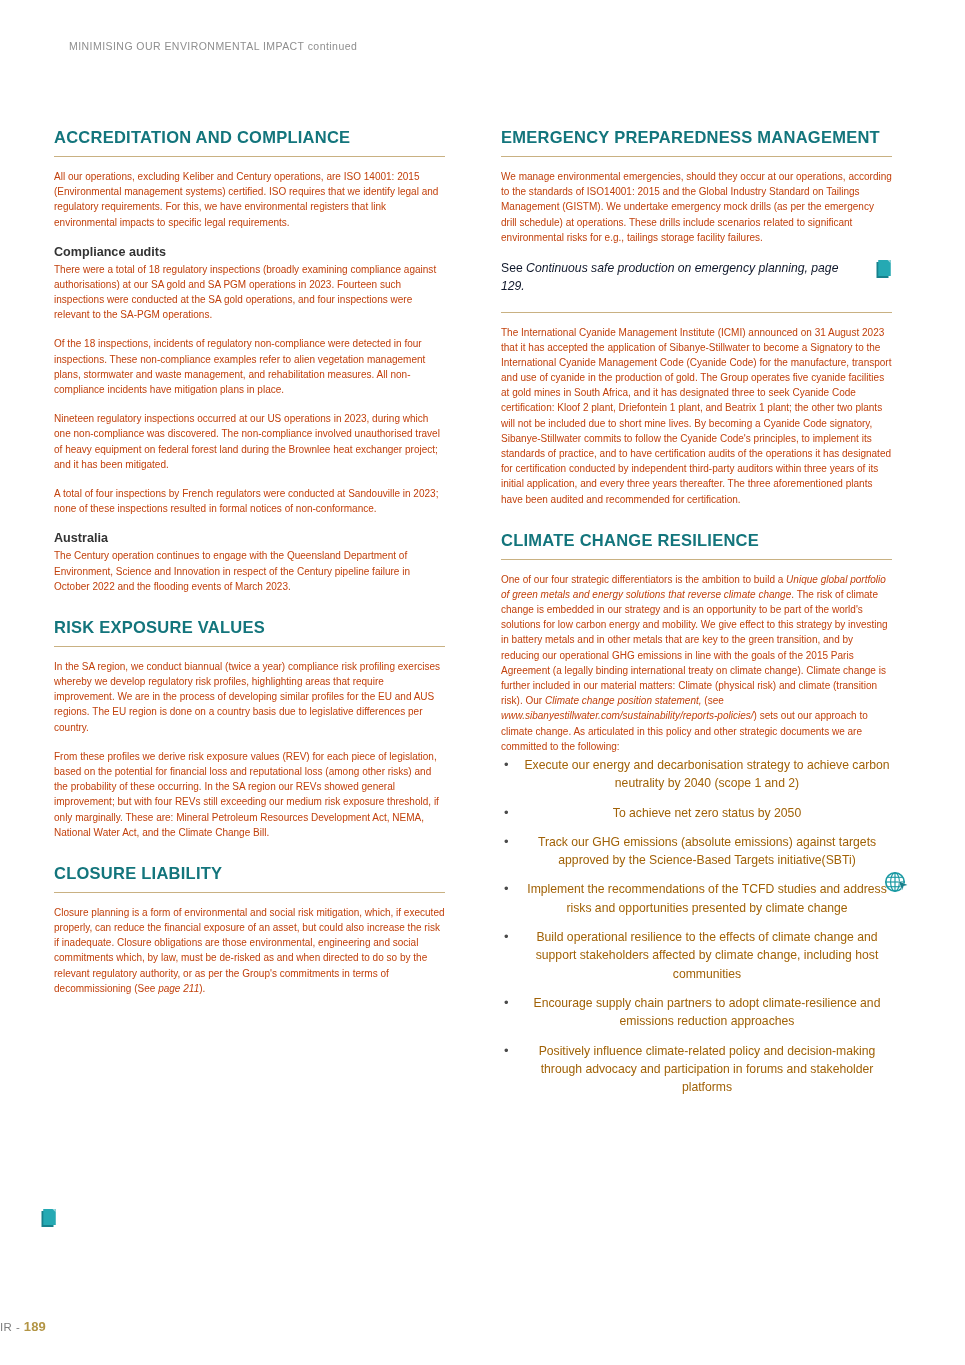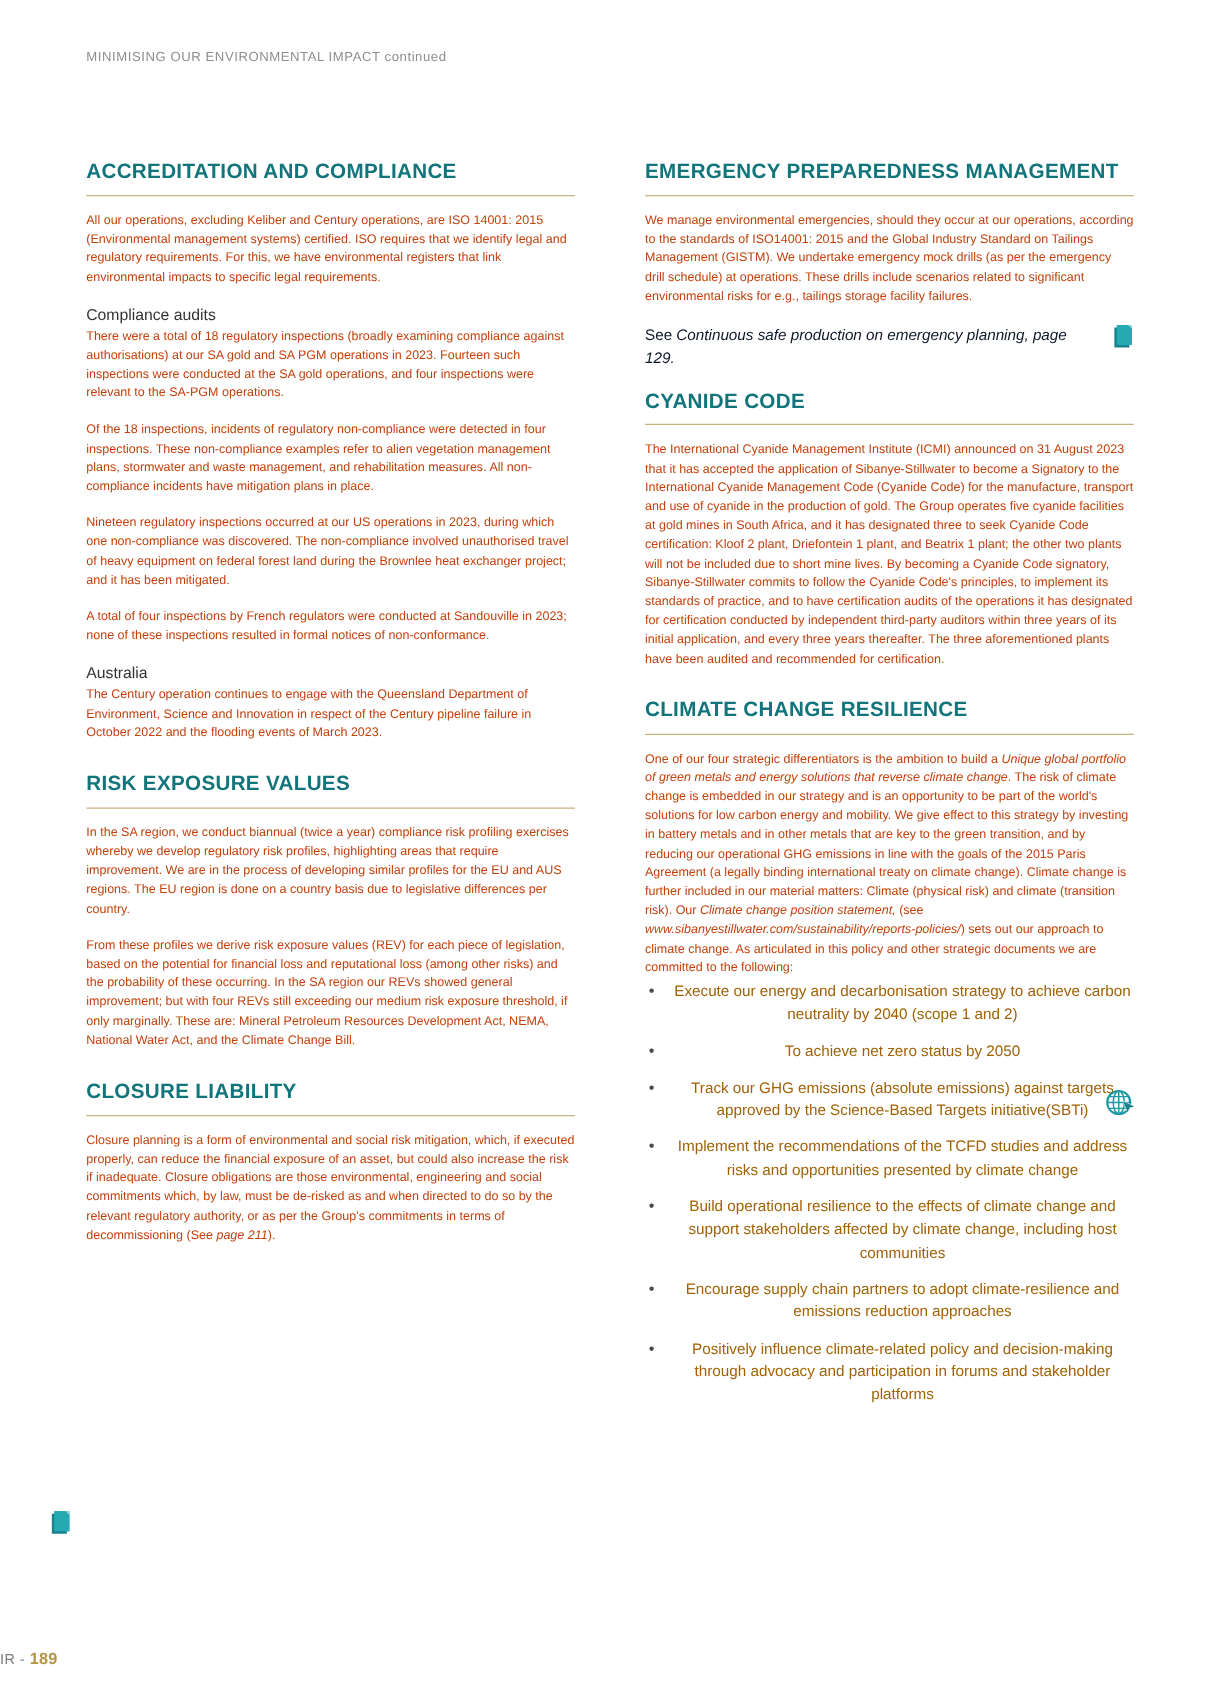--- a/index.html
+++ b/index.html
@@ -30,21 +30,21 @@
     font-size: 10.5px;
     letter-spacing: 0.45px;
     color: #8e8e8e;
     white-space: nowrap;
   }
 
   
   .columns {
     position: absolute;
     top: 128px;
-    left: 69px;
+    left: 54px;
     width: 838px;
     display: flex;
     gap: 56px;
   }
   .col {
     width: 401px;
   }
 
   
   h2.section-title {
@@ -56,21 +56,21 @@
     line-height: 1.15;
   }
   .rule {
     border: 0;
     border-top: 1.6px solid #c9b182;
     margin: 0 0 12px 0;
     width: 100%;
   }
   h3.sub-title {
     font-size: 12.6px;
-    font-weight: normal;
+    font-weight: bold;
     color: #333333;
     margin: 0 0 1px 0;
     line-height: 1.35;
   }
 
   
   p.body-text {
     font-size: 10px;
     line-height: 1.52;
     margin: 0 0 14px 0;
@@ -225,21 +225,20 @@
         <span class="icon-inline-right">
           <svg class="doc-icon" viewBox="0 0 17 20" xmlns="http://www.w3.org/2000/svg">
             <rect x="1.5" y="3" width="12" height="16" fill="#17818c"></rect>
             <rect x="3.5" y="1" width="12" height="16" fill="#1fa3ad"></rect>
             <path d="M3.5 1 L15.5 1 L15.5 17 L3.5 17 Z" fill="#25a9b3"></path>
             <path d="M12.5 1 L15.5 1 L15.5 4 Z" fill="#ffffff" opacity="0.55"></path>
           </svg>
         </span>
       </div>
 
-      <h2 class="section-title">CYANIDE CODE</h2>
       <hr class="rule">
 
       <p class="body-text">The International Cyanide Management Institute (ICMI) announced on 31 August 2023 that it has accepted the application of Sibanye-Stillwater to become a Signatory to the International Cyanide Management Code (Cyanide Code) for the manufacture, transport and use of cyanide in the production of gold. The Group operates five cyanide facilities at gold mines in South Africa, and it has designated three to seek Cyanide Code certification: Kloof 2 plant, Driefontein 1 plant, and Beatrix 1 plant; the other two plants will not be included due to short mine lives. By becoming a Cyanide Code signatory, Sibanye-Stillwater commits to follow the Cyanide Code's principles, to implement its standards of practice, and to have certification audits of the operations it has designated for certification conducted by independent third-party auditors within three years of its initial application, and every three years thereafter. The three aforementioned plants have been audited and recommended for certification.</p>
 
       <div class="spacer-10"></div>
 
       <h2 class="section-title">CLIMATE CHANGE RESILIENCE</h2>
       <hr class="rule">
 
       <p class="body-text tight"><span>One of our four strategic differentiators is the ambition to build a </span><em class="ital">Unique global portfolio of green metals and energy solutions that reverse climate change</em><span>. The risk of climate change is embedded in our strategy and is an opportunity to be part of the world's solutions for low carbon energy and mobility. We give effect to this strategy by investing in battery metals and in other metals that are key to the green transition, and by reducing our operational GHG emissions in line with the goals of the 2015 Paris Agreement (a legally binding international treaty on climate change). Climate change is further included in our material matters: Climate (physical risk) and climate (transition risk). Our </span><em class="ital">Climate change position statement,</em><span> (see </span><em class="ital">www.sibanyestillwater.com/sustainability/reports-policies/</em><span>) sets out our approach to climate change. As articulated in this policy and other strategic documents we are committed to the following:</span></p>

